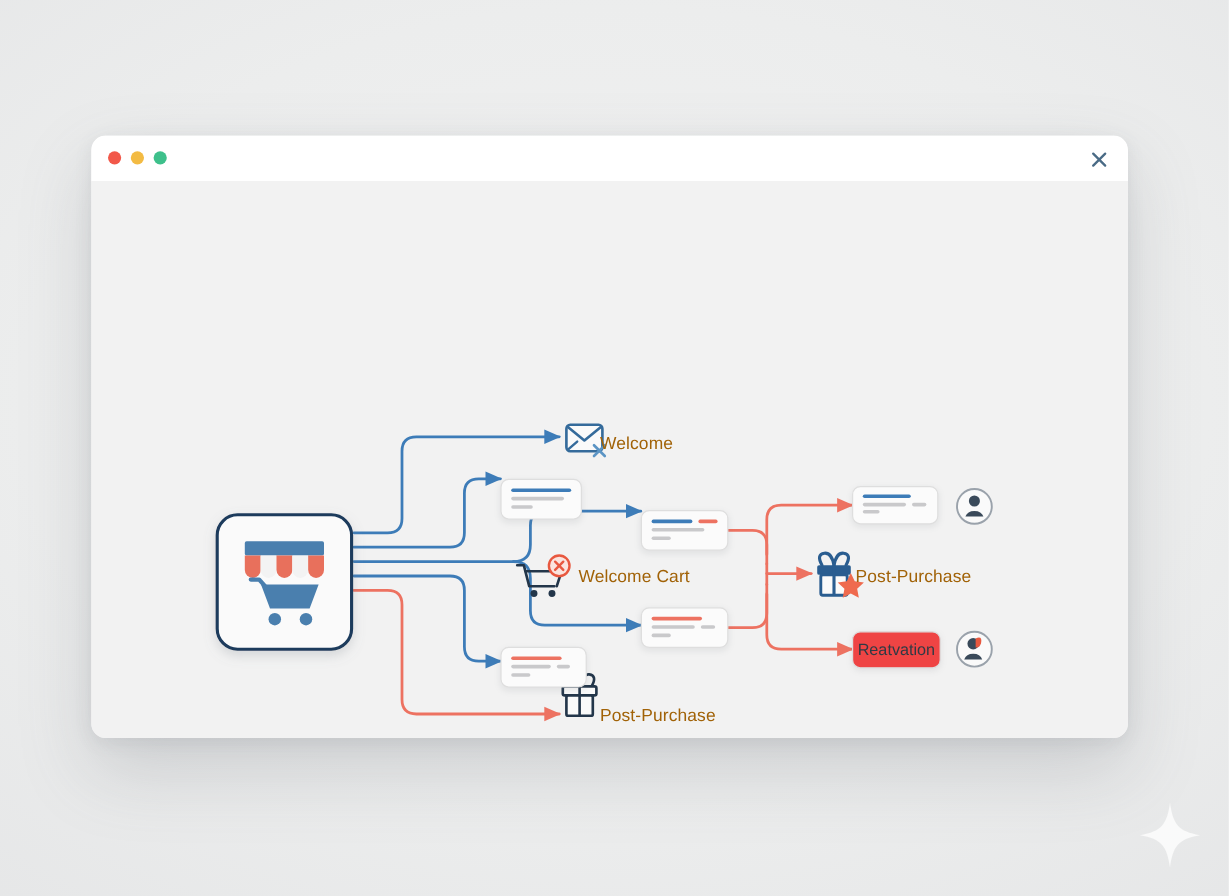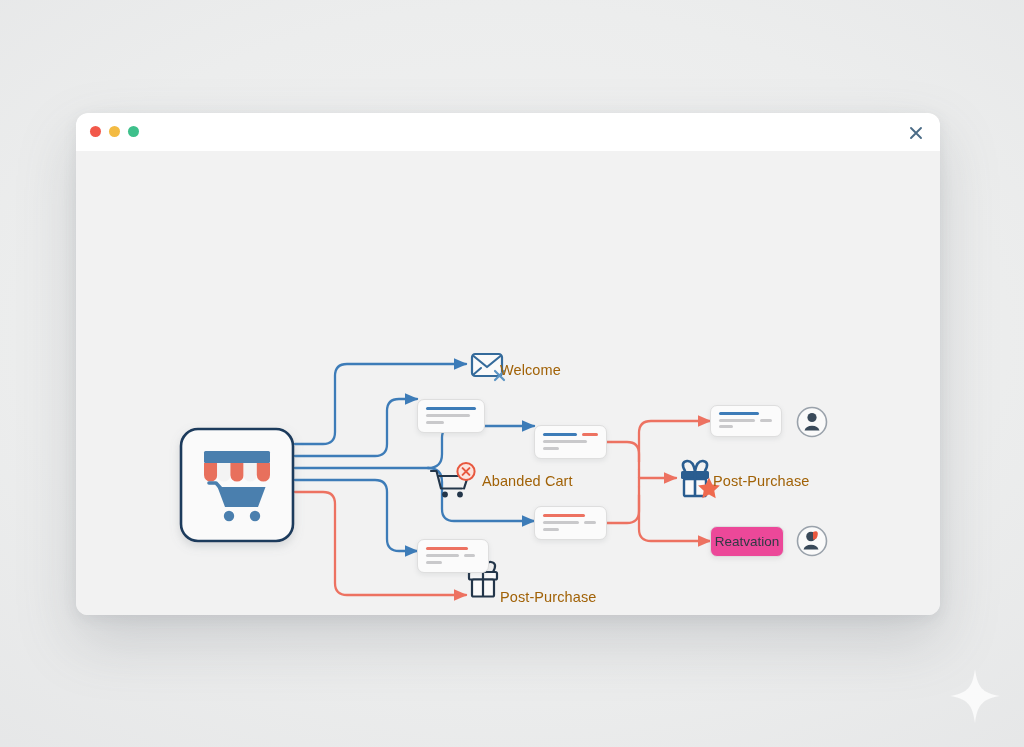--- a/index.html
+++ b/index.html
@@ -76,21 +76,21 @@
     position: absolute;
     font-size: 14.5px;
     color: #a16207;
     white-space: nowrap;
     letter-spacing: 0.1px;
   }
 
   
   .pill-box {
     position: absolute;
-    background: #ec4899;
+    background: #ef4444;
     border: 1px solid #dedede;
     border-radius: 7px;
     box-shadow: 0 2px 5px rgba(120,125,135,0.13);
     display: flex;
     align-items: center;
     justify-content: center;
     font-size: 13.5px;
     color: #2f3a44;
   }
 
@@ -293,21 +293,21 @@
         <div style="height:3px;width:14px;background:#c9c9cb;border-radius:2px;margin-top:3px;"></div>
       </div>
     </div>
 
     <div class="pill-box" style="left:634px;top:375px;width:72px;height:29px;">
       <span>Reatvation</span>
     </div>
 
     <span class="node-label" style="left:424px;top:211px;">Welcome</span>
 
-    <span class="node-label" style="left:406px;top:322px;">Abanded Cart</span>
+    <span class="node-label" style="left:406px;top:322px;">Welcome Cart</span>
 
     <span class="node-label" style="left:424px;top:438px;">Post-Purchase</span>
 
     <span class="node-label" style="left:637px;top:322px;">Post-Purchase</span>
 
   </div>
 </div>
 
 <svg id="sparkle" viewBox="0 0 54 58">
   <path d="M27,2 C29.5,20 34,26 52,29 C34,32 29.5,38 27,56 C24.5,38 20,32 2,29 C20,26 24.5,20 27,2 Z" fill="#fbfbfb"></path>

